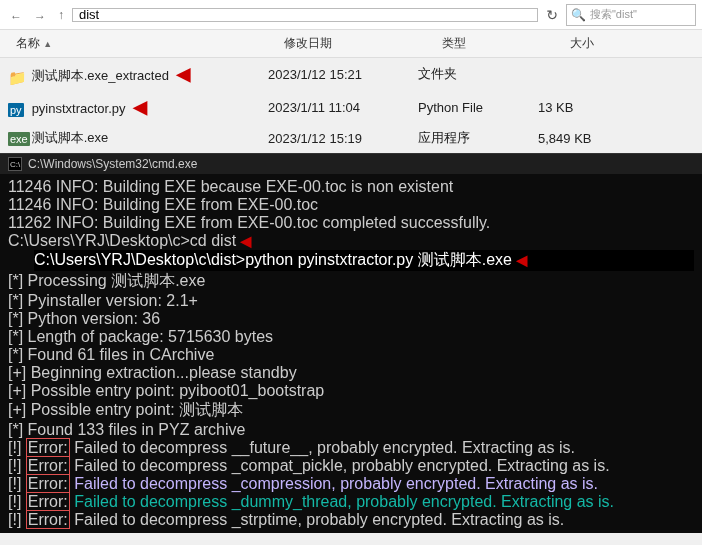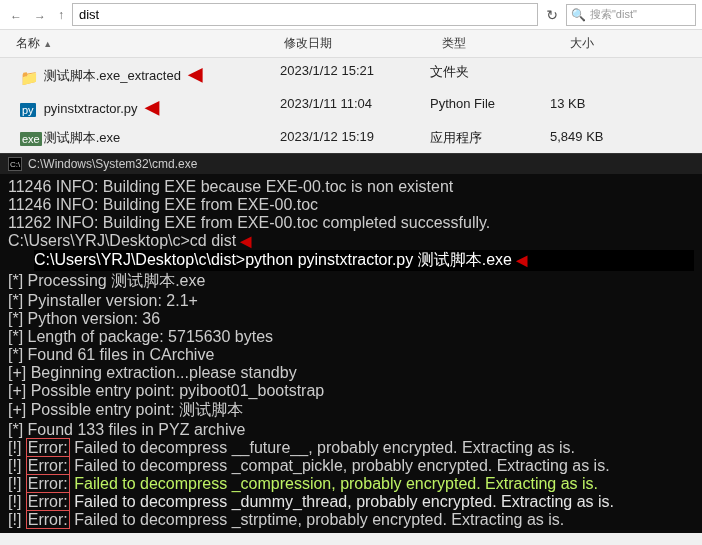--- a/index.html
+++ b/index.html
@@ -29,21 +29,21 @@
       font-size: 12px;
       padding: 2px 4px;
     }
 
     .path-box {
       flex: 1;
       display: flex;
       align-items: center;
       background: #fff;
       border: 1px solid #bbb;
-      height: 23px;
+      height: 14px;
       padding: 0 6px;
       font-size: 13px;
     }
 
     .refresh-btn {
       background: none;
       border: none;
       cursor: pointer;
       font-size: 14px;
       color: #555;
@@ -77,21 +77,22 @@
       margin-left: 8px;
     }
 
     .col-name { flex: 0 0 260px; }
     .col-date { flex: 0 0 150px; }
     .col-type { flex: 0 0 120px; }
     .col-size { flex: 0 0 80px; }
 
     .file-row {
       display: flex;
-      padding: 3px 12px;
+      align-items: center;
+      padding: 3px 0;
       border-bottom: 1px solid #f0f0f0;
       cursor: pointer;
       position: relative;
     }
 
     .file-row .col {
       padding: 2px 8px;
       font-size: 13px;
       color: #222;
       overflow: hidden;
@@ -261,17 +262,17 @@
       <span class="cmd-line">[*] Pyinstaller version: 2.1+</span>
       <span class="cmd-line">[*] Python version: 36</span>
       <span class="cmd-line">[*] Length of package: 5715630 bytes</span>
       <span class="cmd-line">[*] Found 61 files in CArchive</span>
       <span class="cmd-line">[+] Beginning extraction...please standby</span>
       <span class="cmd-line">[+] Possible entry point: pyiboot01_bootstrap</span>
       <span class="cmd-line">[+] Possible entry point: 测试脚本</span>
       <span class="cmd-line">[*] Found 133 files in PYZ archive</span>
       <span class="cmd-line"><span style="color:#cccccc;">[!] </span><span style="border: 1.5px solid #e05050; color:#cccccc; padding: 0 1px;">Error:</span><span style="color:#cccccc;"> Failed to decompress __future__, probably encrypted. Extracting as is.</span></span>
       <span class="cmd-line"><span style="color:#cccccc;">[!] </span><span style="border: 1.5px solid #e05050; color:#cccccc; padding: 0 1px;">Error:</span><span style="color:#cccccc;"> Failed to decompress _compat_pickle, probably encrypted. Extracting as is.</span></span>
-      <span class="cmd-line"><span style="color:#cccccc;">[!] </span><span style="border: 1.5px solid #e05050; color:#cccccc; padding: 0 1px;">Error:</span><span style="color:#bef264;"> Failed to decompress _compression, probably encrypted. Extracting as is.</span></span>
-      <span class="cmd-line"><span style="color:#cccccc;">[!] </span><span style="border: 1.5px solid #e05050; color:#cccccc; padding: 0 1px;">Error:</span><span style="color:#e5e5e5;"> Failed to decompress _dummy_thread, probably encrypted. Extracting as is.</span></span>
+      <span class="cmd-line"><span style="color:#cccccc;">[!] </span><span style="border: 1.5px solid #e05050; color:#cccccc; padding: 0 1px;">Error:</span><span style="color:#c4b5fd;"> Failed to decompress _compression, probably encrypted. Extracting as is.</span></span>
+      <span class="cmd-line"><span style="color:#cccccc;">[!] </span><span style="border: 1.5px solid #e05050; color:#cccccc; padding: 0 1px;">Error:</span><span style="color:#14b8a6;"> Failed to decompress _dummy_thread, probably encrypted. Extracting as is.</span></span>
       <span class="cmd-line"><span style="color:#cccccc;">[!] </span><span style="border: 1.5px solid #e05050; color:#cccccc; padding: 0 1px;">Error:</span><span style="color:#cccccc;"> Failed to decompress _strptime, probably encrypted. Extracting as is.</span></span>
     </div>
 </div>
 
 </body></html>

